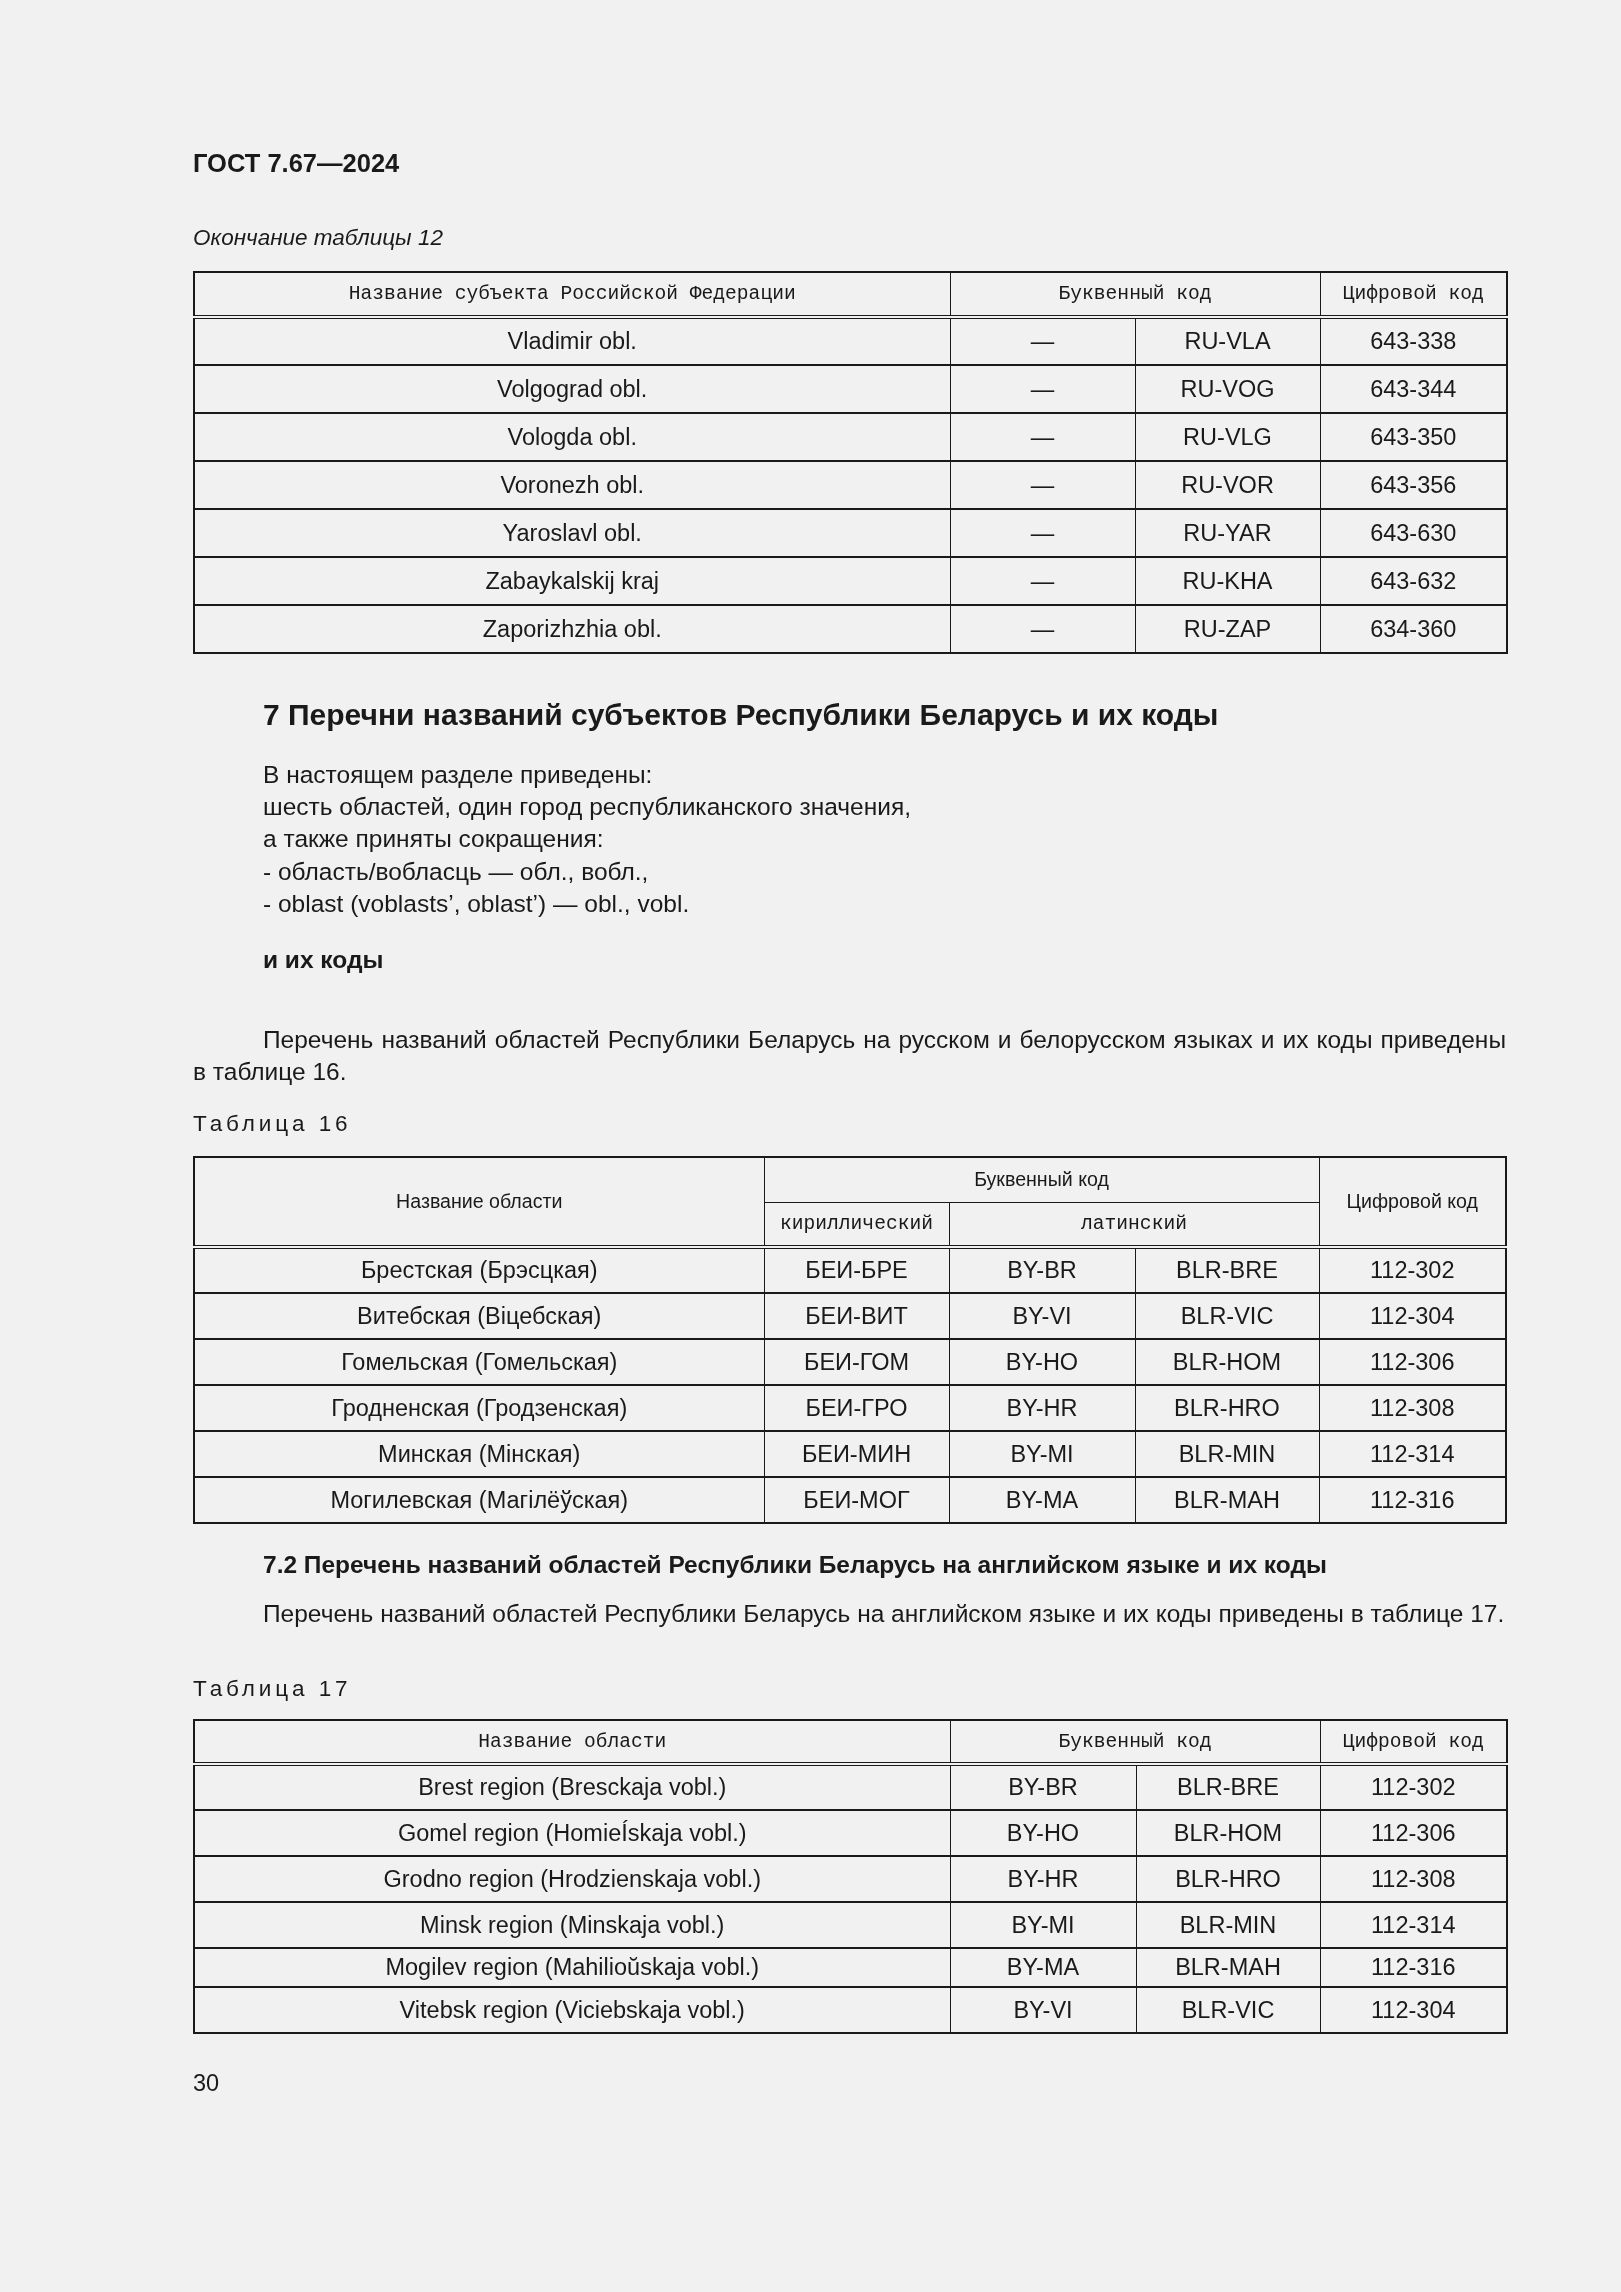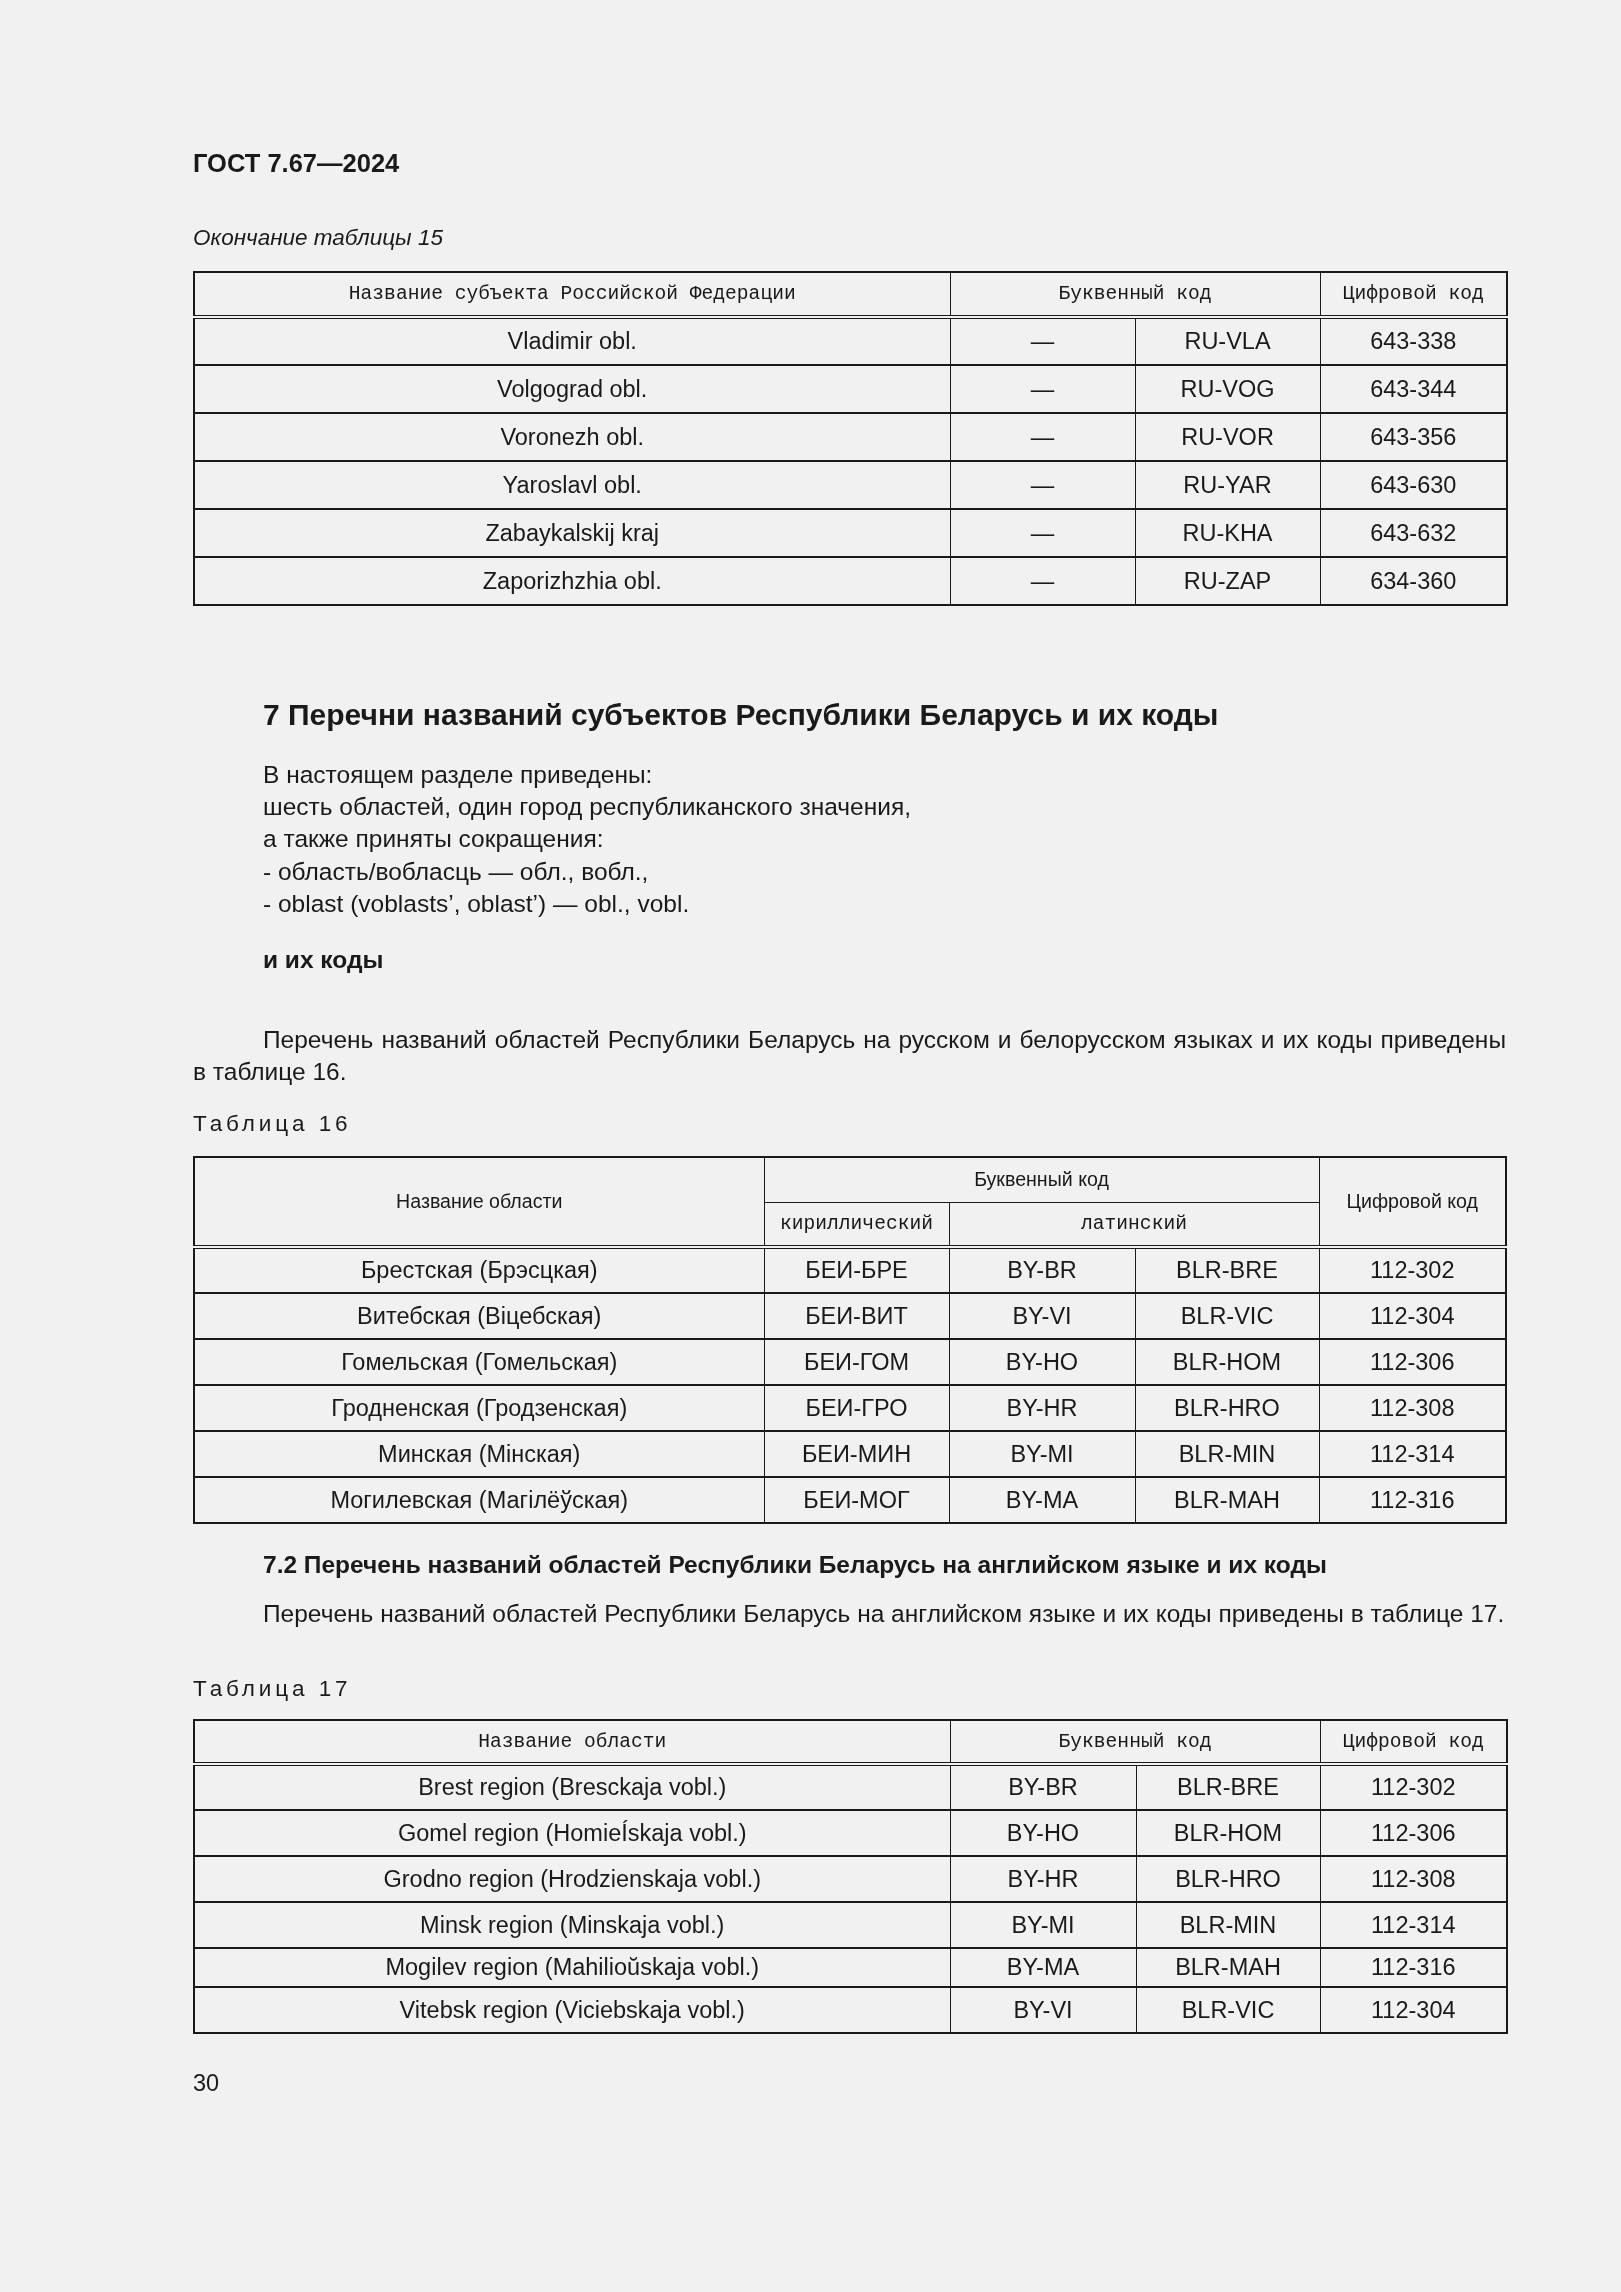--- a/index.html
+++ b/index.html
@@ -21,21 +21,21 @@
   th { font-size:19.6px; }
   td { font-size:23.5px; }
   thead tr:last-child th { border-bottom:4.9px double #1a1a1a;font-family:Liberation Mono, monospace; }
   tr.thick td { border-top:2.9px solid #1a1a1a; }
   .page-num { left:193px; top:2070px; font-size:23.5px; }
 </style>
 </head>
 <body>
 
 <div class="abs doc-title">ГОСТ 7.67—2024</div>
-<div class="abs cont-caption">Окончание таблицы 15</div>
+<div class="abs cont-caption">Окончание таблицы 12</div>
 
 <table style="top:271px;">
   <colgroup>
       <col style="width:756px">
       <col style="width:185px">
       <col style="width:185px">
       <col style="width:187px">
     </colgroup>
   <thead>
     <tr style="height:45px;">
@@ -49,20 +49,26 @@
       <td>Vladimir obl.</td>
       <td>—</td>
       <td>RU-VLA</td>
       <td>643-338</td>
     </tr>
     <tr class="thick" style="height:48px;">
       <td>Volgograd obl.</td>
       <td>—</td>
       <td>RU-VOG</td>
       <td>643-344</td>
+    </tr>
+    <tr class="thick" style="height:48px;">
+      <td>Vologda obl.</td>
+      <td>—</td>
+      <td>RU-VLG</td>
+      <td>643-350</td>
     </tr>
     <tr class="thick" style="height:48px;">
       <td>Voronezh obl.</td>
       <td>—</td>
       <td>RU-VOR</td>
       <td>643-356</td>
     </tr>
     <tr class="thick" style="height:48px;">
       <td>Yaroslavl obl.</td>
       <td>—</td>

